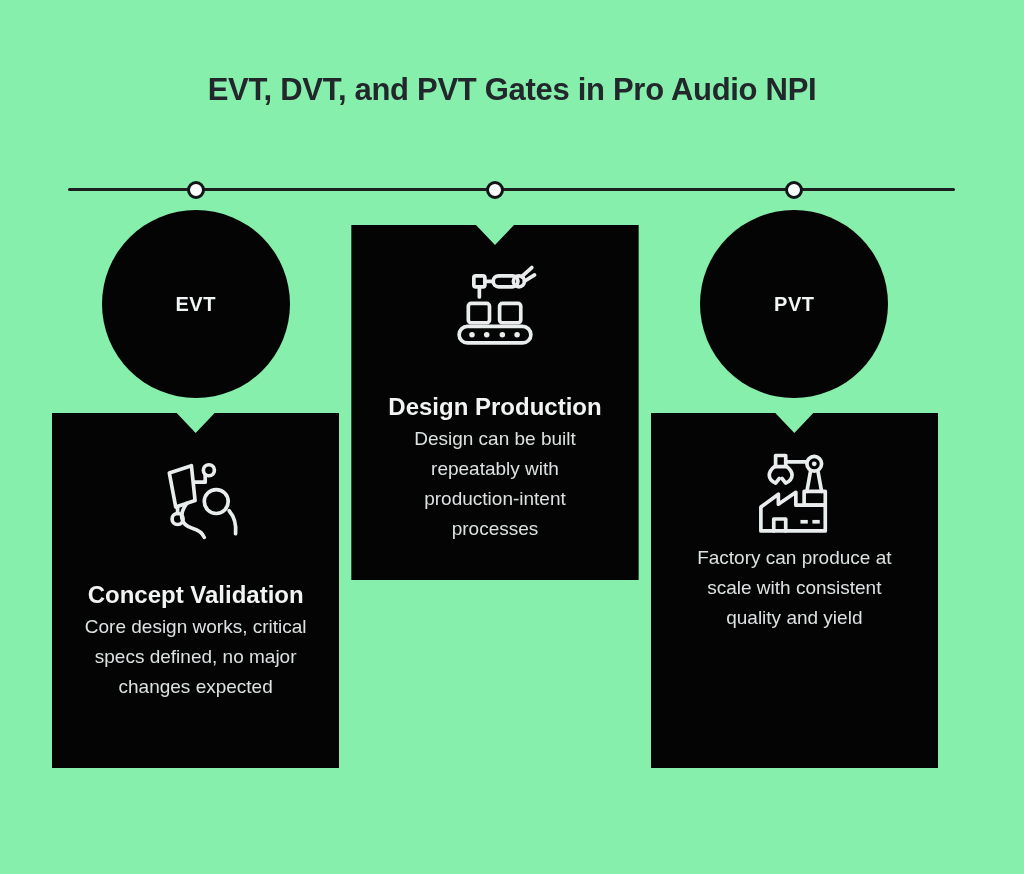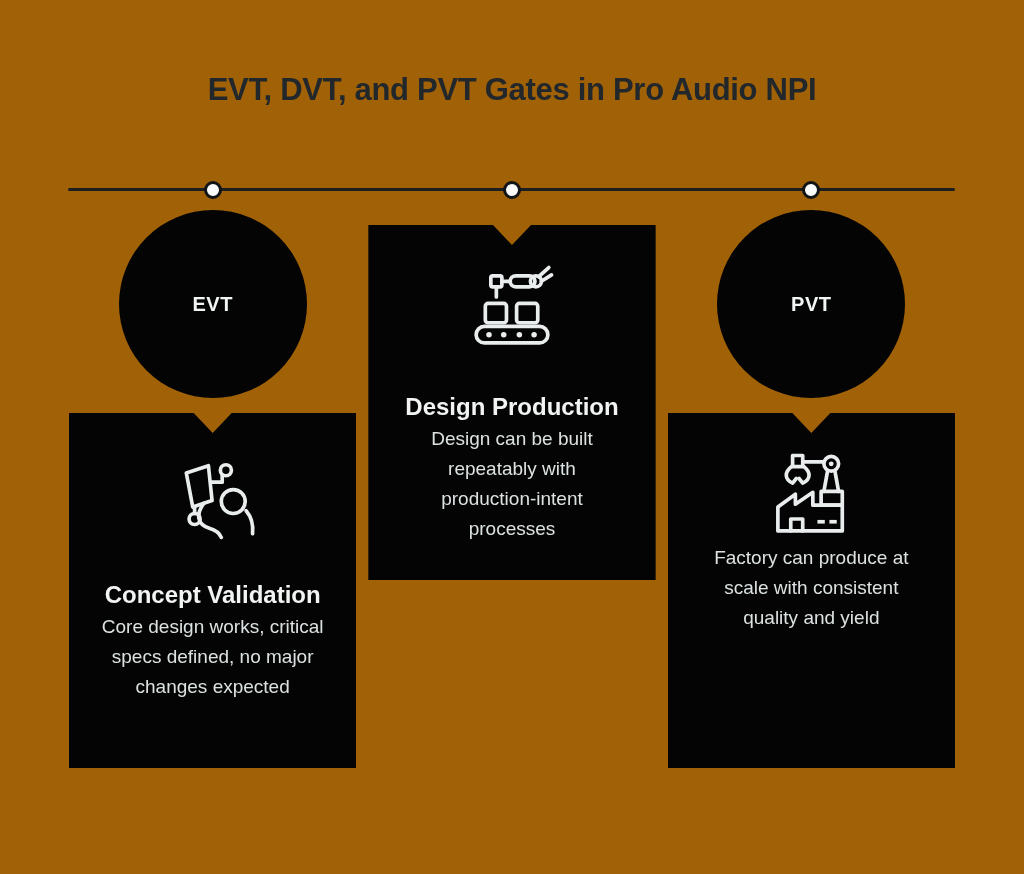--- a/index.html
+++ b/index.html
@@ -2,36 +2,36 @@
 <html><head>
 <meta charset="utf-8">
 <style>
   html, body { margin: 0; padding: 0; }
   body {
     width: 1024px; height: 874px;
     background: #d6e0e2;
     font-family: "Liberation Sans", "DejaVu Sans", sans-serif;
     overflow: hidden;
   }
-  .canvas { position: relative; width: 1024px; height: 874px; background: #a16207; }
+  .canvas { position: relative; width: 1024px; height: 874px; background: #86efac; }
 
   .main-title {
     position: absolute; top: 72px; left: 0; right: 0;
     margin: 0; text-align: center;
     font-size: 31px; line-height: 36px; font-weight: 700;
     letter-spacing: -0.3px; color: #22272b;
   }
 
   .timeline-line {
     position: absolute; left: 68px; top: 188px;
     width: 887px; height: 3px; background: #1b1f20; border-radius: 2px;
   }
 
   .board {
-    position: absolute; left: 69px; top: 181px; width: 886px;
+    position: absolute; left: 52px; top: 181px; width: 886px;
     display: flex; gap: 12px;
   }
   .column { flex: 1; display: flex; flex-direction: column; align-items: center; }
 
   .node {
     width: 12px; height: 12px; border-radius: 50%;
     background: #fbfdfd; border: 3px solid #121517;
     margin-bottom: 11px; z-index: 2;
   }
 

